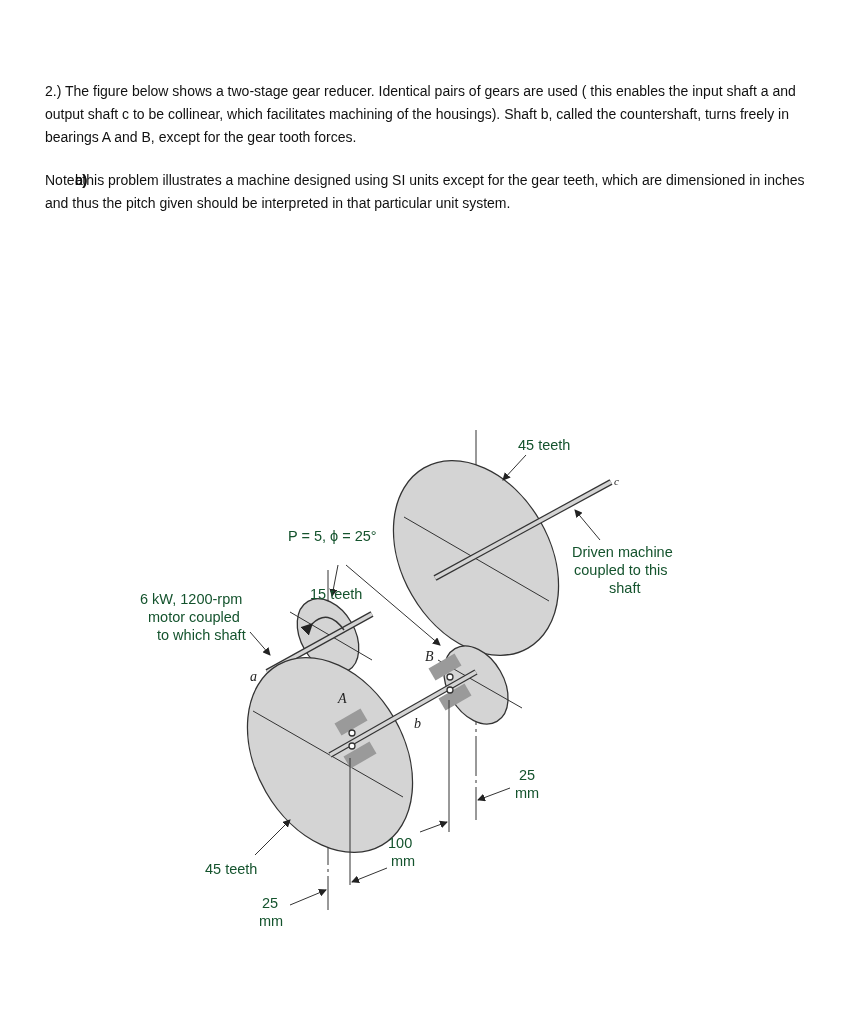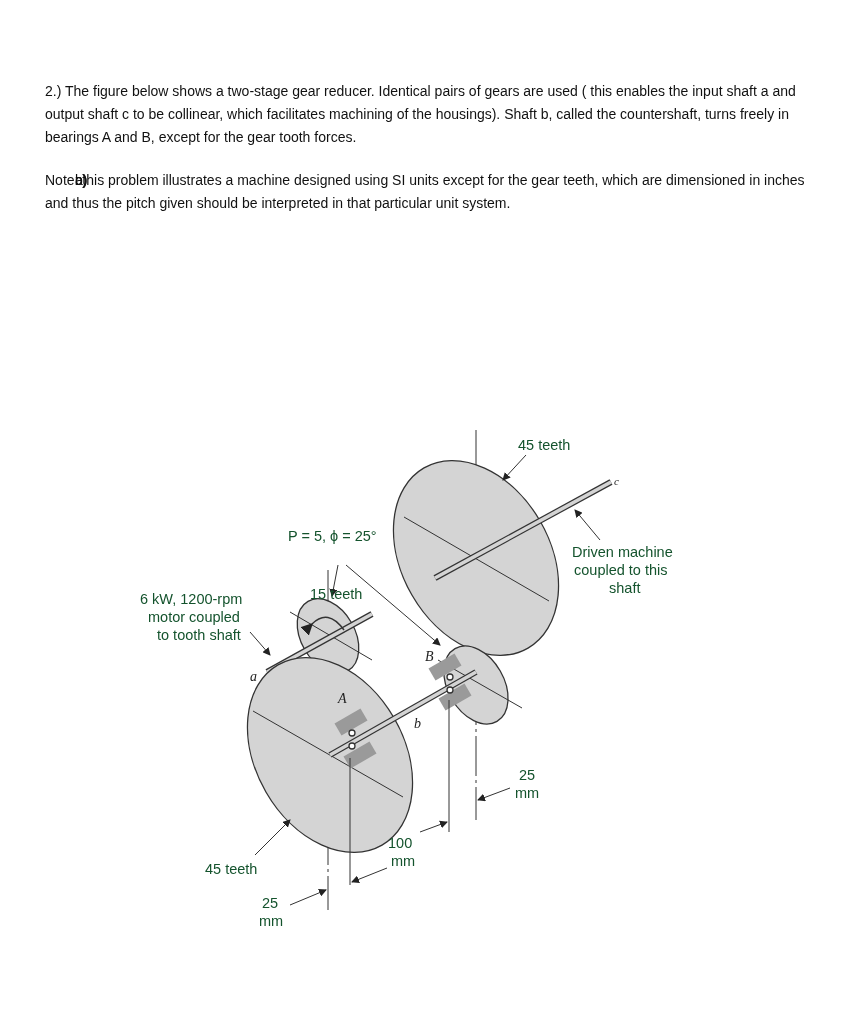--- a/index.html
+++ b/index.html
@@ -92,21 +92,21 @@
 
   <div class="lbl" style="left:518px;top:436px;">45 teeth</div>
   <div class="lbl ital" style="left:614px;top:472px;font-size:11px;">c</div>
   <div class="lbl" style="left:288px;top:527px;">P = 5, ϕ = 25°</div>
   <div class="lbl" style="left:310px;top:545px;margin-top:40px;">15 teeth</div>
   <div class="lbl" style="left:572px;top:543px;">Driven machine</div>
   <div class="lbl" style="left:574px;top:561px;">coupled to this</div>
   <div class="lbl" style="left:609px;top:579px;">shaft</div>
   <div class="lbl" style="left:140px;top:590px;">6 kW, 1200-rpm</div>
   <div class="lbl" style="left:148px;top:608px;">motor coupled</div>
-  <div class="lbl" style="left:157px;top:626px;">to tooth shaft</div>
+  <div class="lbl" style="left:157px;top:626px;">to which shaft</div>
   <div class="lbl ital" style="left:250px;top:668px;">a</div>
   <div class="lbl ital" style="left:338px;top:690px;">A</div>
   <div class="lbl ital" style="left:425px;top:648px;">B</div>
   <div class="lbl ital" style="left:414px;top:715px;">b</div>
   <div class="lbl" style="left:519px;top:766px;">25</div>
   <div class="lbl" style="left:515px;top:784px;">mm</div>
   <div class="lbl" style="left:388px;top:834px;">100</div>
   <div class="lbl" style="left:391px;top:852px;">mm</div>
   <div class="lbl" style="left:205px;top:860px;">45 teeth</div>
   <div class="lbl" style="left:262px;top:894px;">25</div>

